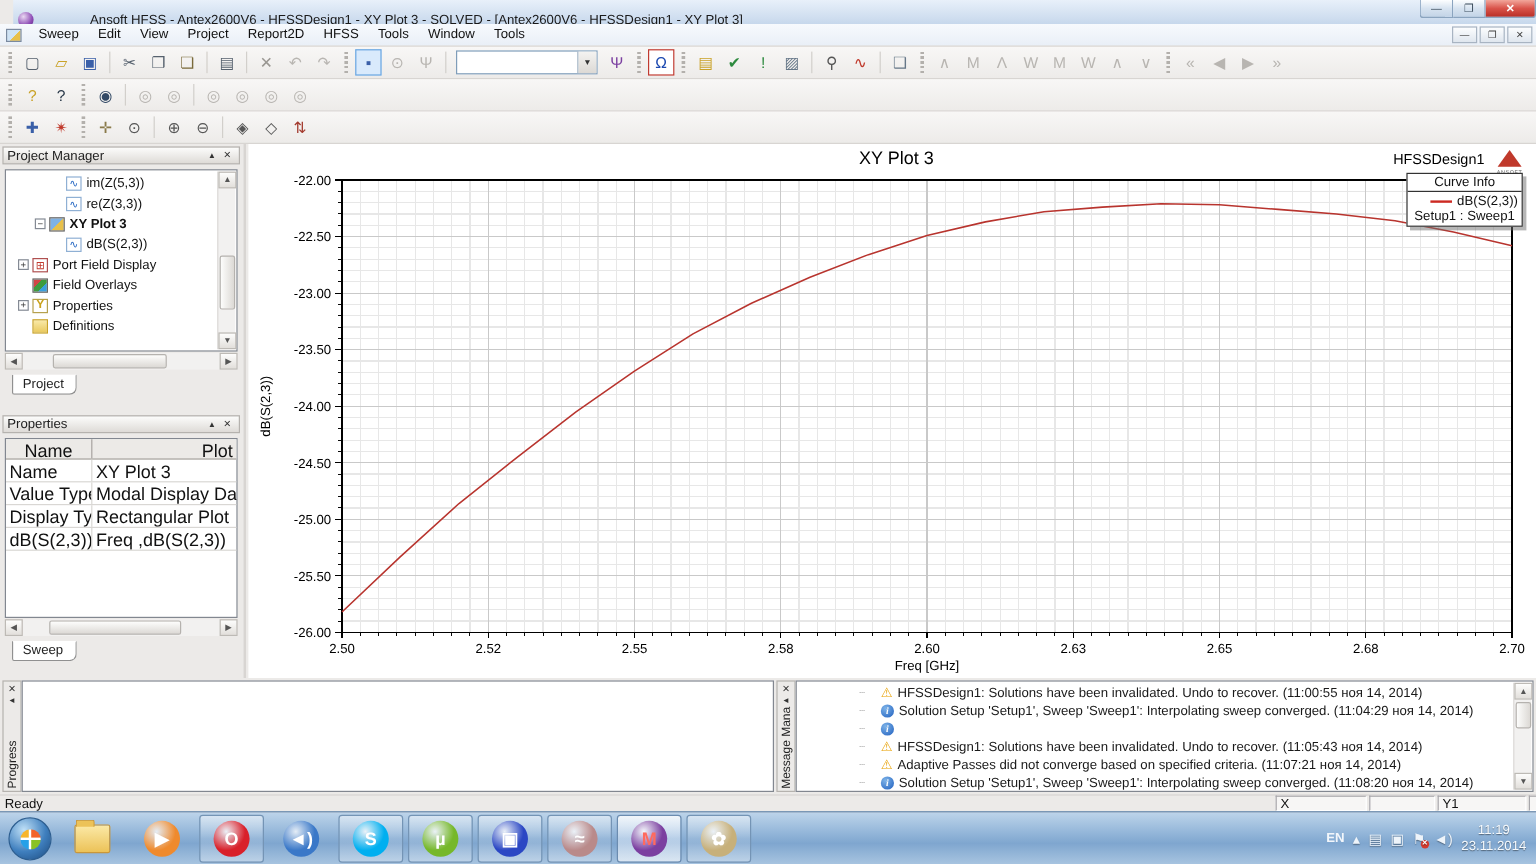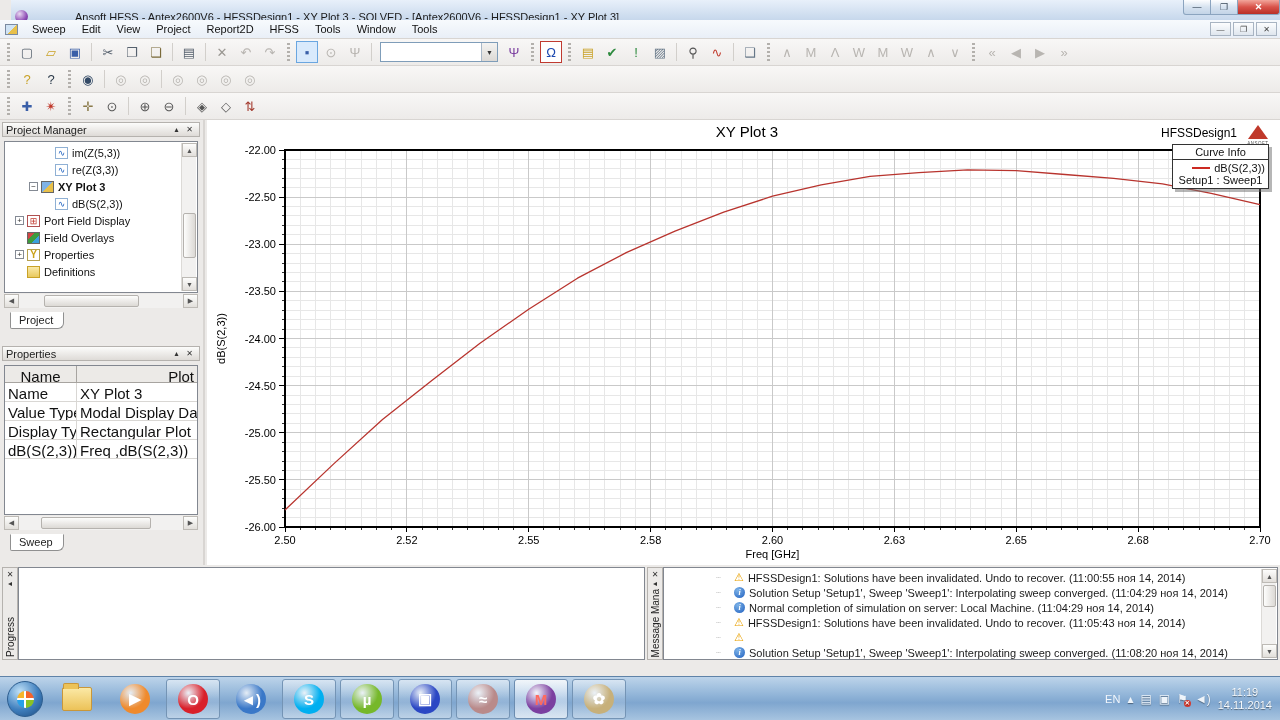--- a/index.html
+++ b/index.html
@@ -669,46 +669,53 @@
               <span>HFSSDesign1: Solutions have been invalidated. Undo to recover. (11:00:55 ноя 14, 2014)</span>
             </div>
             <div class="msg">
               <span class="mdots">┄</span>
               <span class="minfo">i</span>
               <span>Solution Setup 'Setup1', Sweep 'Sweep1': Interpolating sweep converged. (11:04:29 ноя 14, 2014)</span>
             </div>
             <div class="msg">
               <span class="mdots">┄</span>
               <span class="minfo">i</span>
-              <span>Normal completion of simulation on server: Local Machine. (11:04:29 ноя 14, 2014)</span>
             </div>
             <div class="msg">
               <span class="mdots">┄</span>
               <span class="mwarn">⚠</span>
               <span>HFSSDesign1: Solutions have been invalidated. Undo to recover. (11:05:43 ноя 14, 2014)</span>
             </div>
             <div class="msg">
               <span class="mdots">┄</span>
               <span class="mwarn">⚠</span>
+              <span>Adaptive Passes did not converge based on specified criteria. (11:07:21 ноя 14, 2014)</span>
             </div>
             <div class="msg">
               <span class="mdots">┄</span>
               <span class="minfo">i</span>
               <span>Solution Setup 'Setup1', Sweep 'Sweep1': Interpolating sweep converged. (11:08:20 ноя 14, 2014)</span>
             </div>
           </div>
         <div class="sbv">
           <div class="sbtn" style="position:absolute;top:0;left:0;">▲</div>
           <div class="sthumbv" style="top:16px; height:22px;"></div>
           <div class="sbtn" style="position:absolute;bottom:0;left:0;">▼</div>
         </div>
       </div>
     </div>
   </div>
 
+  <div class="statusbar">
+    <div class="ready">Ready</div>
+    <div class="sfield" style="left:1063px; width:76px;">X</div>
+    <div class="sfield" style="left:1141px; width:55px;"></div>
+    <div class="sfield" style="left:1198px; width:74px;">Y1</div>
+    <div class="sfield" style="left:1274px; width:20px;"></div>
+  </div>
 
   <div class="taskbar">
     <div class="tb-items" id="taskbuttons">
         <div class="startorb">
           <div class="orb">
             <div class="winflag"></div>
           </div>
         </div>
         <div class="tkbtn">
           <div class="tk-folder"></div>
@@ -735,26 +742,26 @@
           <div class="tkico" style="background: radial-gradient(circle at 35% 30%, rgba(255, 255, 255, 0.75), rgb(185, 138, 138) 55%);">≈</div>
         </div>
         <div class="tkbtn framed active">
           <div class="tkico" style="background: radial-gradient(circle at 35% 30%, rgba(255, 255, 255, 0.75), rgb(123, 63, 160) 55%); color: rgb(255, 106, 94);">M</div>
         </div>
         <div class="tkbtn framed">
           <div class="tkico" style="background: radial-gradient(circle at 35% 30%, rgba(255, 255, 255, 0.75), rgb(199, 176, 122) 55%);">✿</div>
         </div>
       </div>
     <div class="tray">
-      <span style="font-size:11px;">EN</span>
+      <span style="font-size:11px;font-weight:bold;">EN</span>
       <span class="trico">▴</span>
       <span class="trico">▤</span>
       <span class="trico">▣</span>
       <span class="trico flagwrap">⚑<span class="flagdot">✕</span></span>
       <span class="trico">◄)</span>
       <div class="clock">
         <div>11:19</div>
-        <div>14.11.2014</div>
+        <div>23.11.2014</div>
       </div>
     </div>
   </div>
 
 </div>
 
 </body></html>

